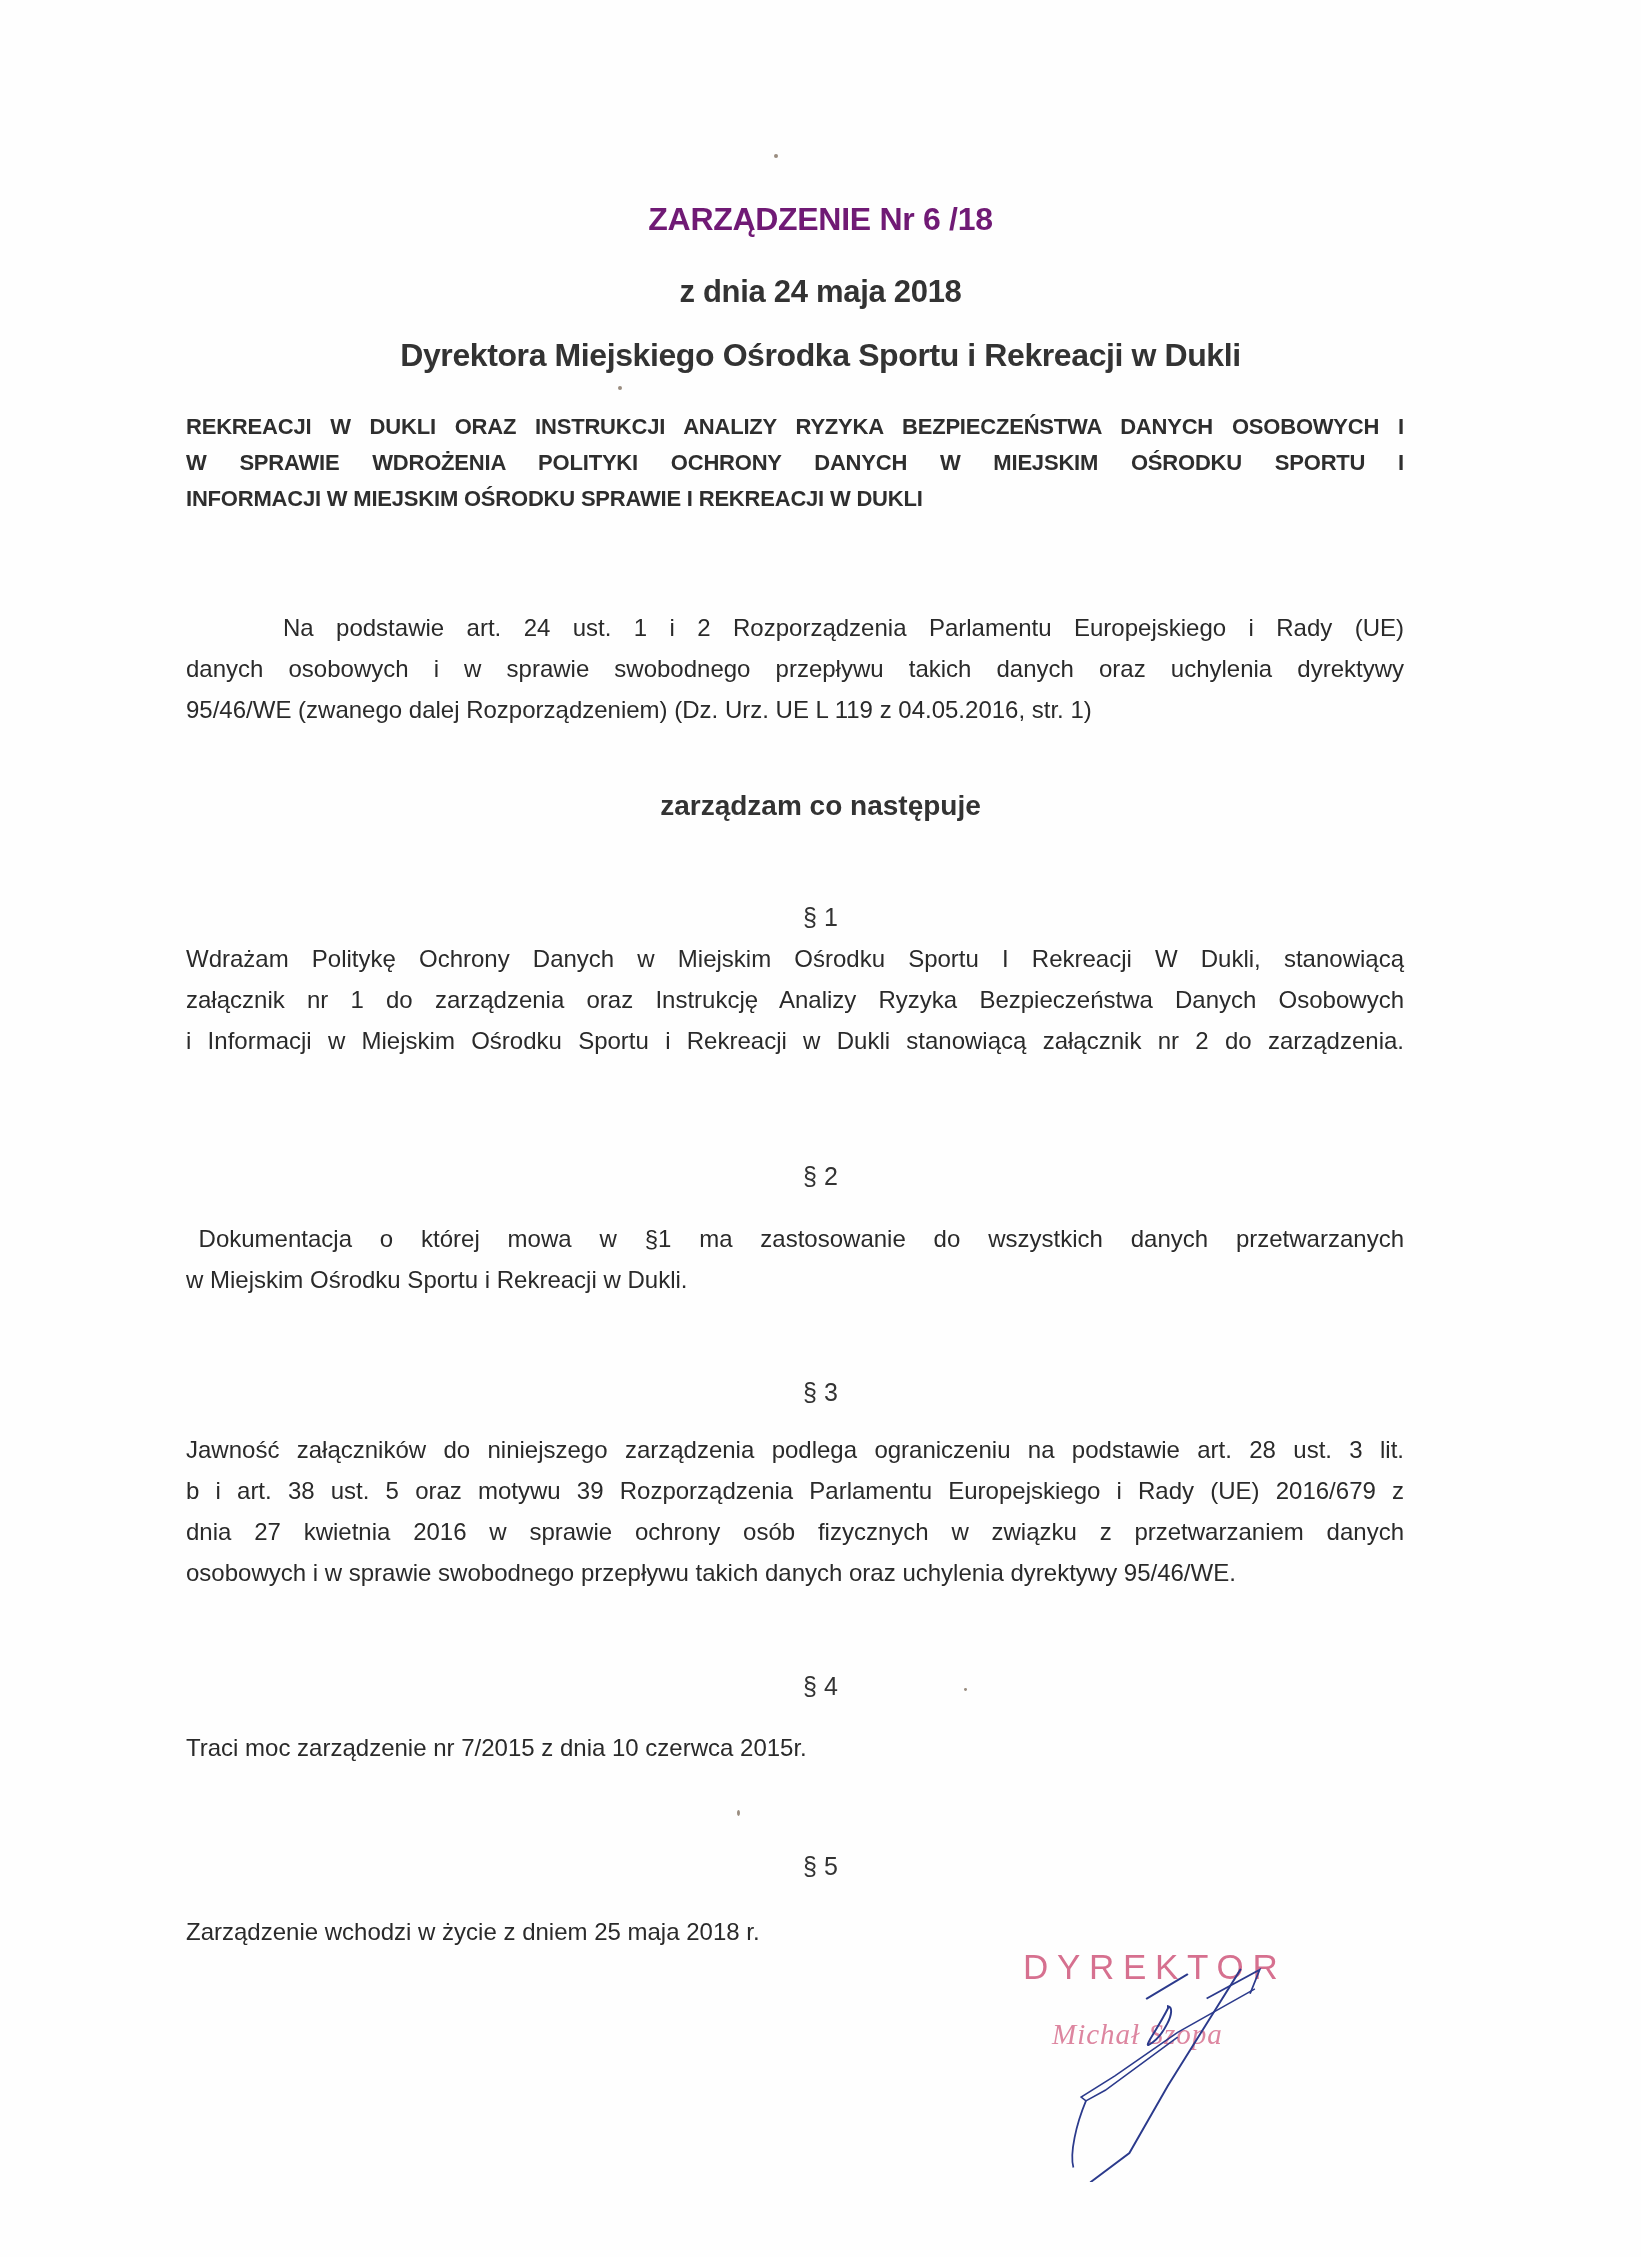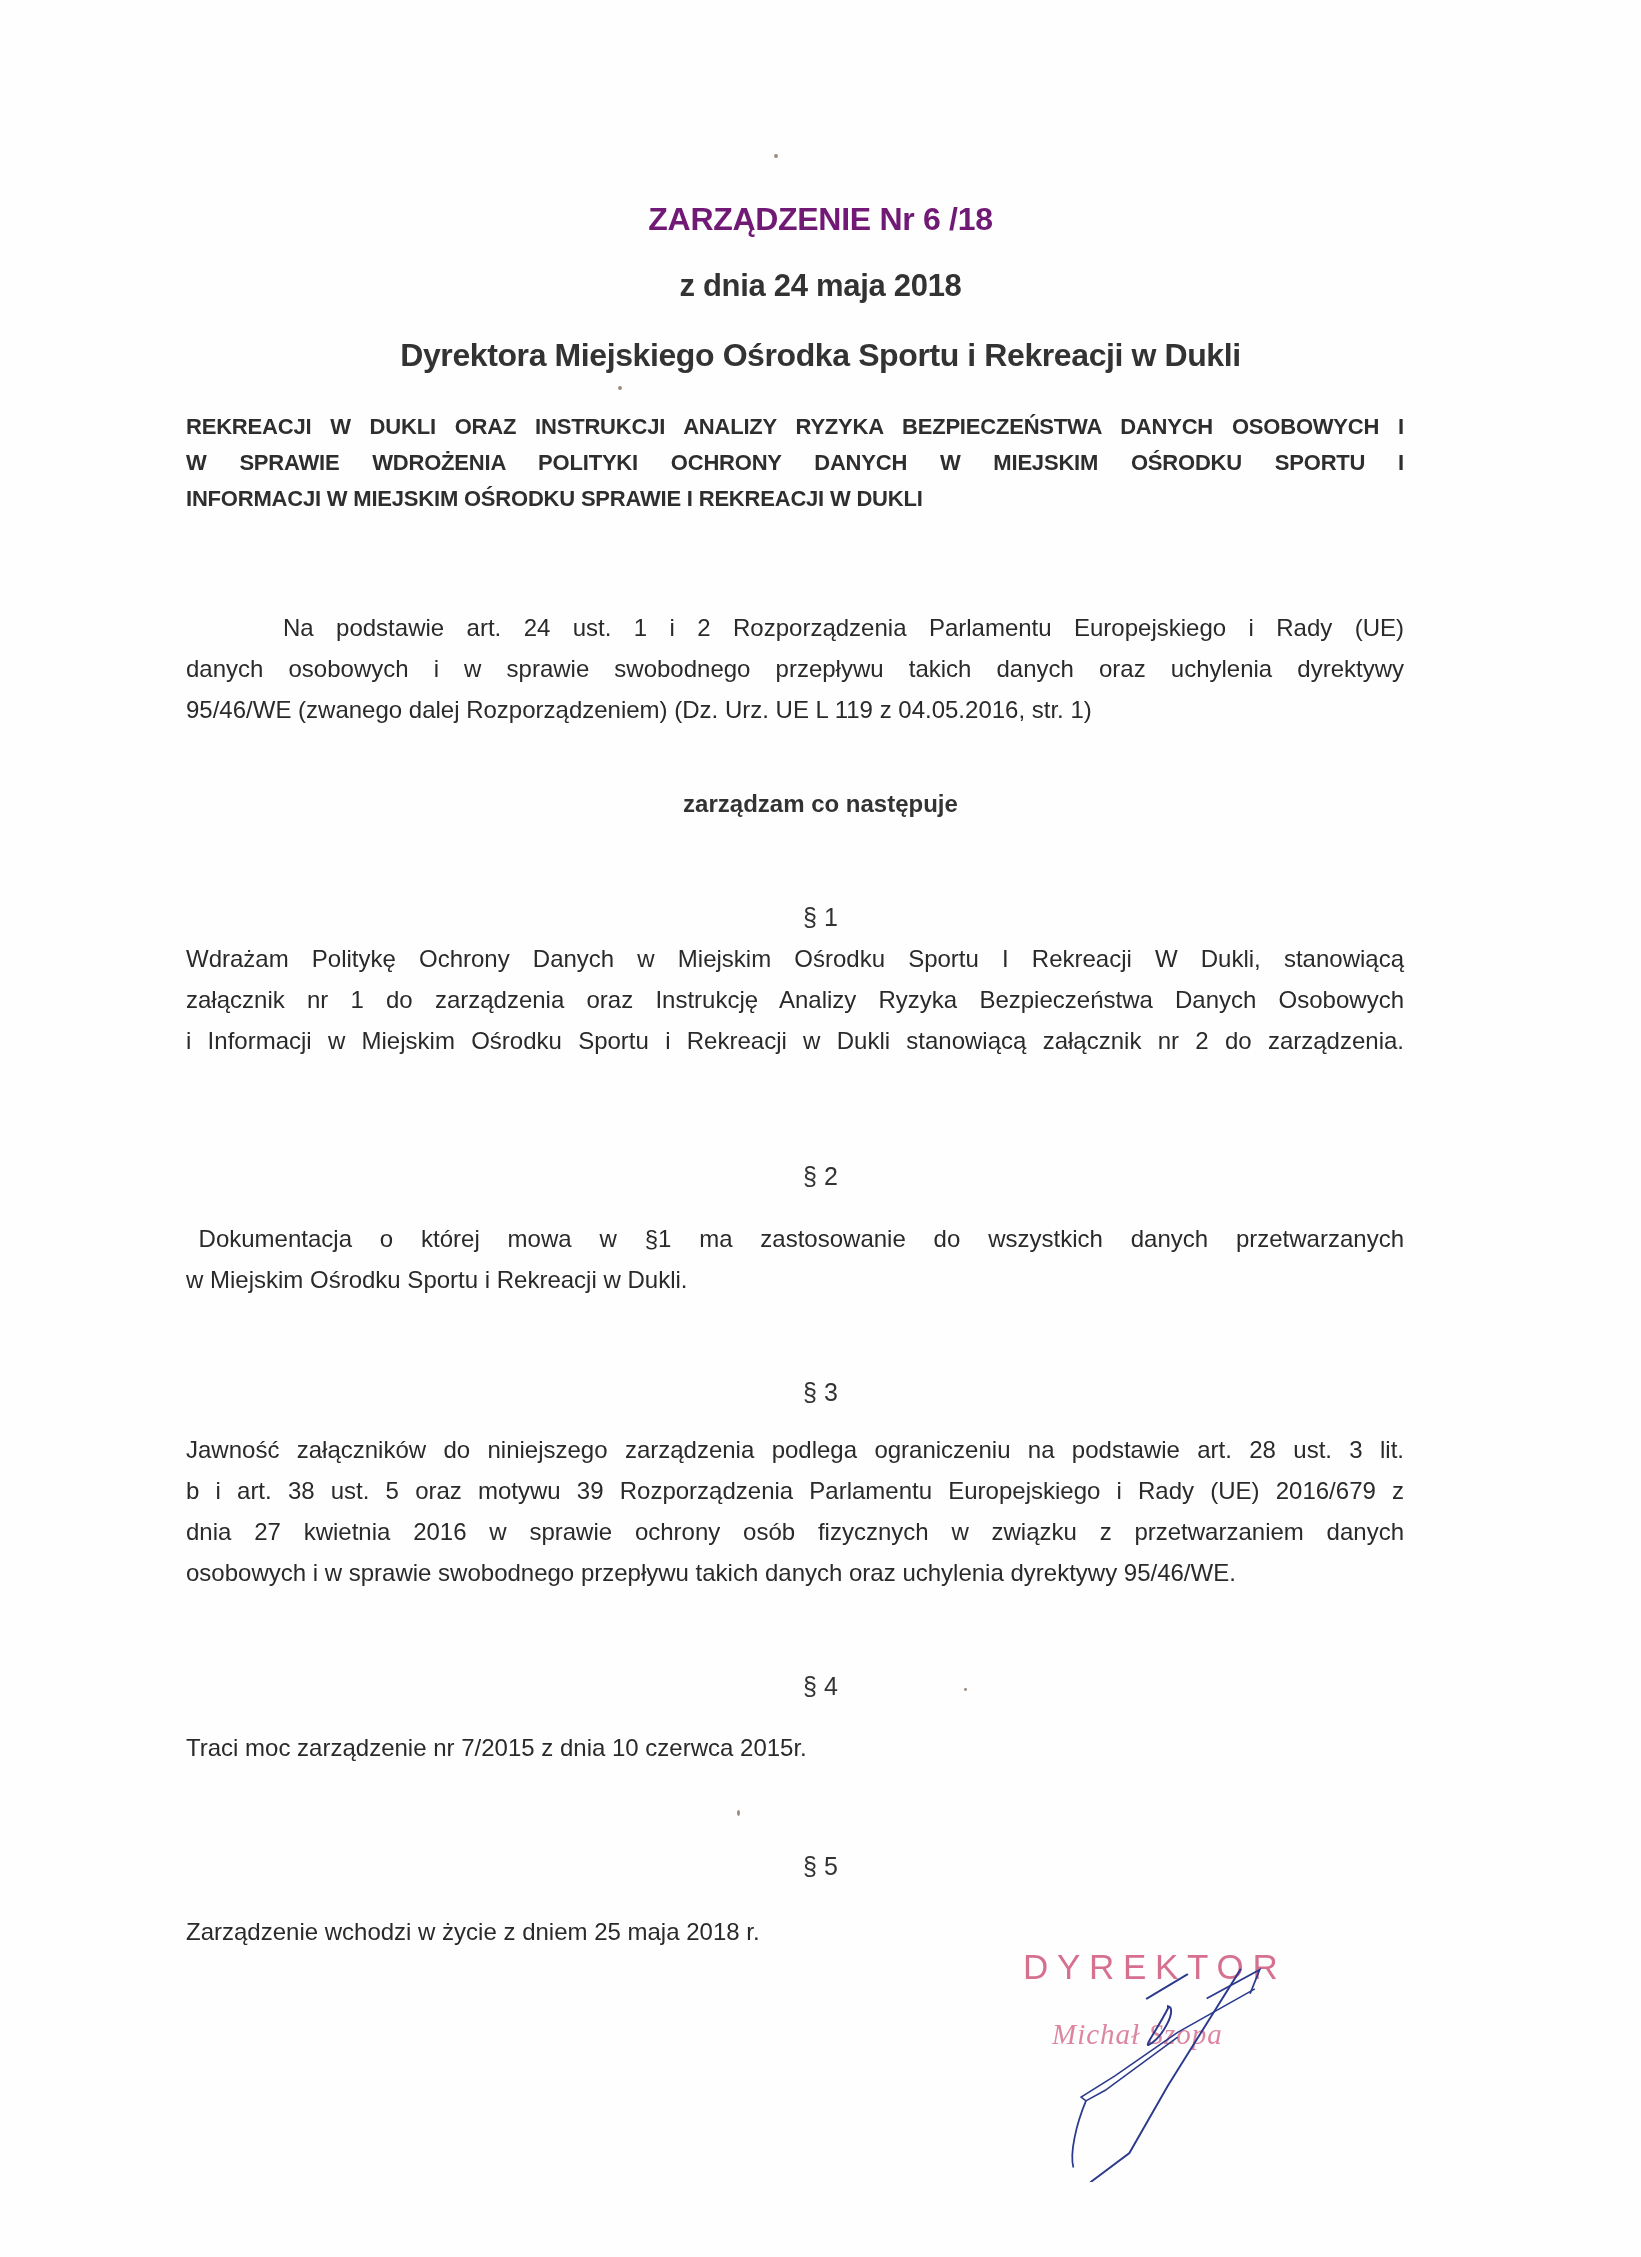--- a/index.html
+++ b/index.html
@@ -13,36 +13,36 @@
   .block { position: absolute; left: 186px; width: 1218px; }
   .caps { font-weight: bold; font-size: 22px; color: #2e2e2e; letter-spacing: -0.2px; }
   .caps .line { height: 36px; line-height: 36px; }
   .body { font-size: 24px; color: #2a2a2a; }
   .body .line { height: 41px; line-height: 41px; }
   .line { display: block; white-space: nowrap; overflow: visible; }
   .just { text-align: justify; text-align-last: justify; white-space: normal; }
   .indent-first { padding-left: 97px; }
   .indent-small { padding-left: 12.6px; }
   .para-mark { font-size: 25px; color: #333; }
-  .decree { font-weight: bold; font-size: 24px; color: #333; }
+  .decree { font-weight: bold; font-size: 28px; color: #333; }
   .stamp { position: absolute; left: 1023px; top: 1941px; width: 348px; height: 222px; }
   .stamp-role { position: absolute; left: 0; top: 5.8px; font-family: "Liberation Sans", sans-serif;
                 font-size: 35px; letter-spacing: 8.7px; color: #d6708f; font-weight: normal; }
   .stamp-name { position: absolute; left: 29px; top: 77px; font-family: "Liberation Serif", serif;
                 font-style: italic; font-size: 29px; color: #dd86a0; letter-spacing: 1px; }
   .signature { position: absolute; left: 1023px; top: 1931px; width: 290px; height: 251px; }
   .speck { position: absolute; width: 3.9px; height: 3.9px; border-radius: 50%; background: #9a8d80; }
 </style>
 </head>
 <body>
 
 <div class="page">
 
   <div class="center title" style="top:201px;">ZARZĄDZENIE Nr 6 /18</div>
-  <div class="center subtitle" style="top:268px;">z dnia 24 maja 2018</div>
+  <div class="center subtitle" style="top:274px;">z dnia 24 maja 2018</div>
   <div class="center org" style="top:337px;">Dyrektora Miejskiego Ośrodka Sportu i Rekreacji w Dukli</div>
 
   <div class="block caps" style="top:409px;">
     <div class="line just">REKREACJI W DUKLI ORAZ INSTRUKCJI ANALIZY RYZYKA BEZPIECZEŃSTWA DANYCH OSOBOWYCH I</div>
     <div class="line just">W SPRAWIE WDROŻENIA POLITYKI OCHRONY DANYCH W MIEJSKIM OŚRODKU SPORTU I</div>
     <div class="line">INFORMACJI W MIEJSKIM OŚRODKU SPRAWIE I REKREACJI W DUKLI</div>
   </div>
 
   <div class="block body" style="top:607px;">
     <div class="line just indent-first">Na podstawie art. 24 ust. 1 i 2 Rozporządzenia Parlamentu Europejskiego i Rady (UE)</div>

